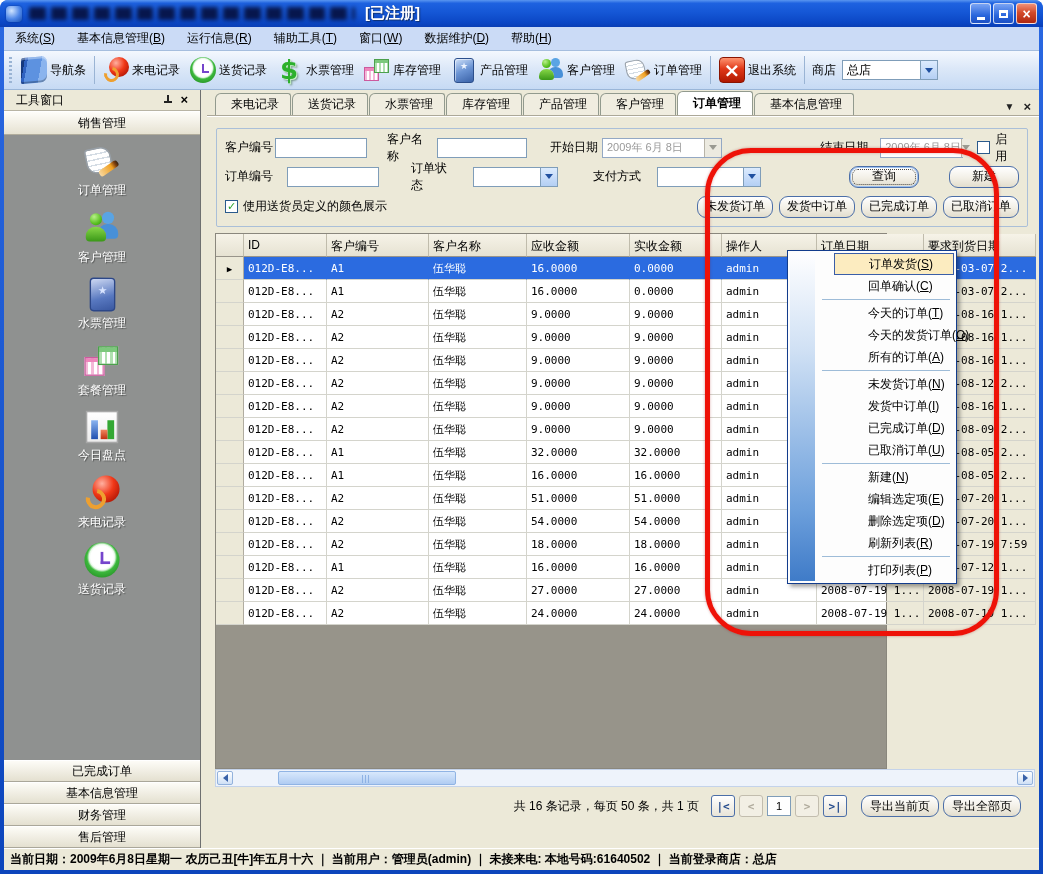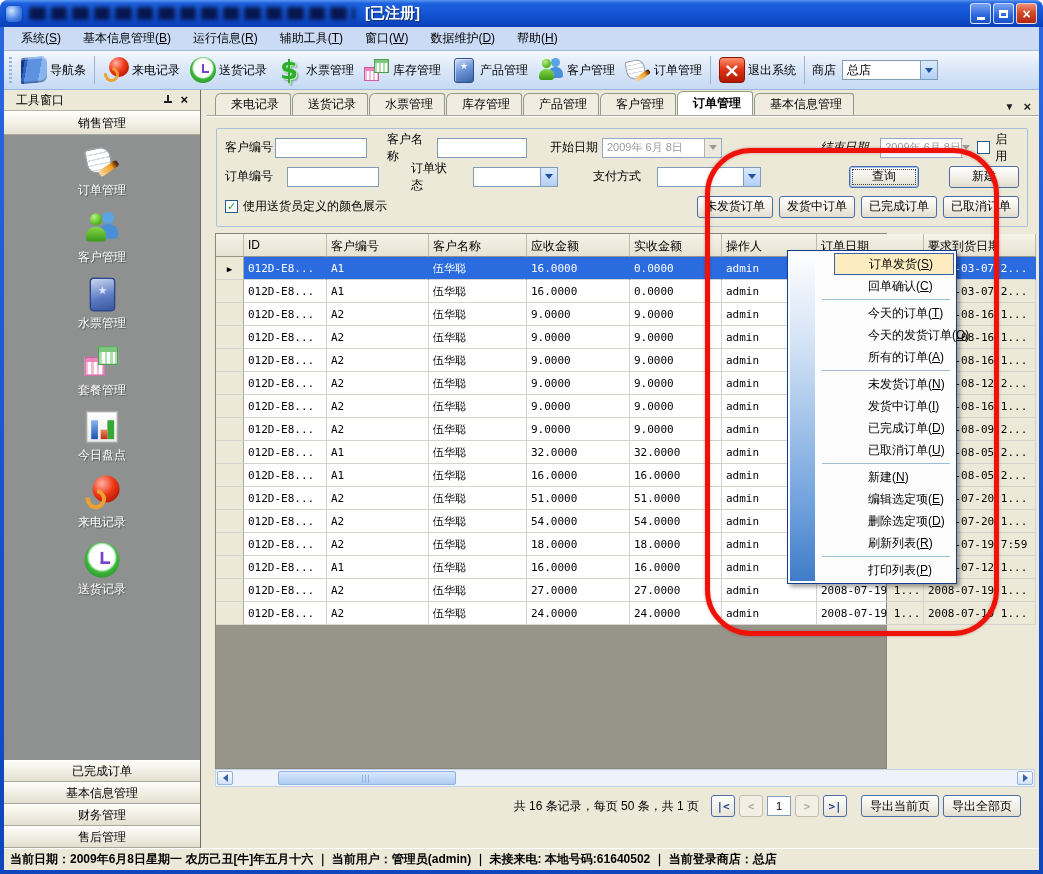--- a/index.html
+++ b/index.html
@@ -21,21 +21,21 @@
   .cap{width:21px;height:21px;border-radius:3px;border:1px solid rgba(255,255,255,.75);box-sizing:border-box;
     display:flex;align-items:center;justify-content:center;
     background:linear-gradient(180deg,#7aa4f4,#2a66dc 60%,#1c50c4);}
   .cap.close{background:linear-gradient(180deg,#f09078,#d44a2a 45%,#b02810);}
   .minglyph{width:8px;height:3px;background:#fff;align-self:flex-end;margin:0 0 3px 0;}
   .maxglyph{width:9px;height:8px;border:2px solid #fff;border-top-width:3px;box-sizing:border-box;}
   .xglyph{color:#fff;font-weight:bold;font-size:14px;line-height:14px;font-style:normal;}
 
   
   .menubar{position:absolute;left:4px;top:27px;width:1035px;height:24px;background:#cbdbf6;
-    border-bottom:1px solid #a6bede;display:flex;align-items:center;padding-left:6px;box-sizing:border-box;}
+    border-bottom:1px solid #a6bede;display:flex;align-items:center;padding-left:0;box-sizing:border-box;}
   .mitem{padding:0 11px;line-height:23px;cursor:default;}
   .mitem u{text-decoration:underline;}
 
   
   .toolbar{position:absolute;left:4px;top:51px;width:1035px;height:39px;
     background:linear-gradient(180deg,#f4f8fe,#dce8f8 45%,#c6daf4);
     border-bottom:1px solid #9ab6d8;display:flex;align-items:center;box-sizing:border-box;padding-left:4px;}
   .grip{width:3px;height:26px;margin:0 4px 0 1px;
     background:repeating-linear-gradient(180deg,#9ab4d4 0 2px,transparent 2px 4px);}
   .titems{display:flex;align-items:center;height:100%;}
@@ -140,21 +140,21 @@
   .frow{position:absolute;left:8px;right:8px;height:21px;display:flex;align-items:center;}
   .flabel{flex:none;font-size:12px;}
   .ftext{width:92px;height:20px;border:1px solid #7f9db9;background:#fff;box-sizing:border-box;padding:0 3px;font-size:12px;}
   .fdate{display:flex;align-items:center;height:20px;background:#fff;border:1px solid #93a8c4;box-sizing:border-box;}
   .fdate .dtext{flex:1;color:#9a9a9a;font-size:11px;padding-left:4px;white-space:nowrap;}
   .fdate .dbtn{width:16px;height:100%;background:#eceae0;border-left:1px solid #b8b4a8;
     display:flex;align-items:center;justify-content:center;}
   .cb{width:13px;height:13px;background:#fff;border:1px solid #2a5a8c;box-sizing:border-box;flex:none;
     display:flex;align-items:center;justify-content:center;font:bold 11px/11px "DejaVu Sans",sans-serif;color:#28a428;}
   .cblabel{margin-left:5px;}
-  .xbtn{height:22px;border:1px solid #4b6ea8;border-radius:3px;font-size:12px;box-sizing:border-box;
+  .xbtn{height:22px;border:1px solid #4b6ea8;border-radius:9px;font-size:12px;box-sizing:border-box;
     background:linear-gradient(#fff,#f2efe6 55%,#e2ddcd);display:flex;align-items:center;justify-content:center;cursor:default;}
   .xbtn.query{width:74px;box-shadow:inset 0 0 0 1px #9cc0f0;outline:1px dotted #444;outline-offset:-4px;}
   .xbtn.newb{width:74px;}
   .statusbtns{display:flex;gap:6px;margin-left:auto;}
   .statusbtns .xbtn{width:76px;}
 
   
   .gridwrap{position:absolute;left:8px;top:116px;width:672px;height:536px;background:#97948a;border:1px solid #8a877d;box-sizing:border-box;}
   .ghead,.grow{display:flex;}
   .cell{box-s
@@ -440,21 +440,21 @@
           <input class="ftext" data-name="customer-no-input" style="">
           <span class="flabel" style="width:46px;margin-left:20px;" data-name="customer-name-label">客户名称</span>
           <input class="ftext" style="width: 90px; margin-left: 4px;" data-name="customer-name-input">
           <span class="flabel" style="width:48px;margin-left:23px;" data-name="start-date-label">开始日期</span>
           <span class="fdate" style="width:121px;margin-left:4px;" data-name="start-date-picker">
             <span class="dtext" data-name="start-date-value">2009年 6月 8日</span>
             <span class="dbtn" data-name="start-date-arrow-icon">
                 <i class="tri gray"></i>
               </span>
           </span>
-          <span class="flabel" style="width:50px;margin-left:98px;font-style:italic;" data-name="end-date-label">结束日期</span>
+          <span class="flabel" style="width:50px;margin-left:98px;" data-name="end-date-label">结束日期</span>
           <span class="fdate" style="width:83px;margin-left:10px;" data-name="end-date-picker">
             <span class="dtext" data-name="end-date-value">2009年 6月 8日</span>
             <span class="dbtn" data-name="end-date-arrow-icon">
                 <i class="tri gray"></i>
               </span>
           </span>
           <span class="cb" style="margin-left:14px;" data-name="enable-checkbox"></span>
           <span class="cblabel" data-name="enable-label">启用</span>
         </div>
         <div class="frow" style="top:37px;gap:12px;">

